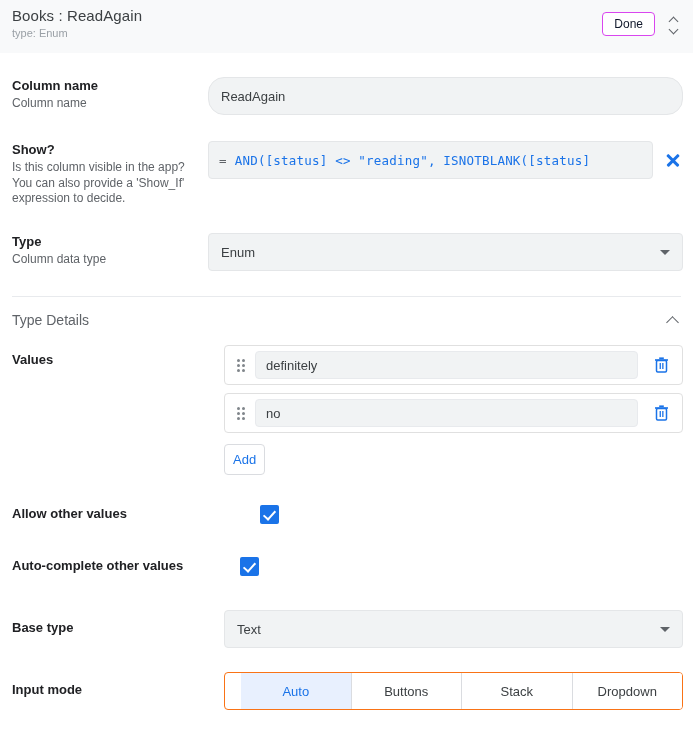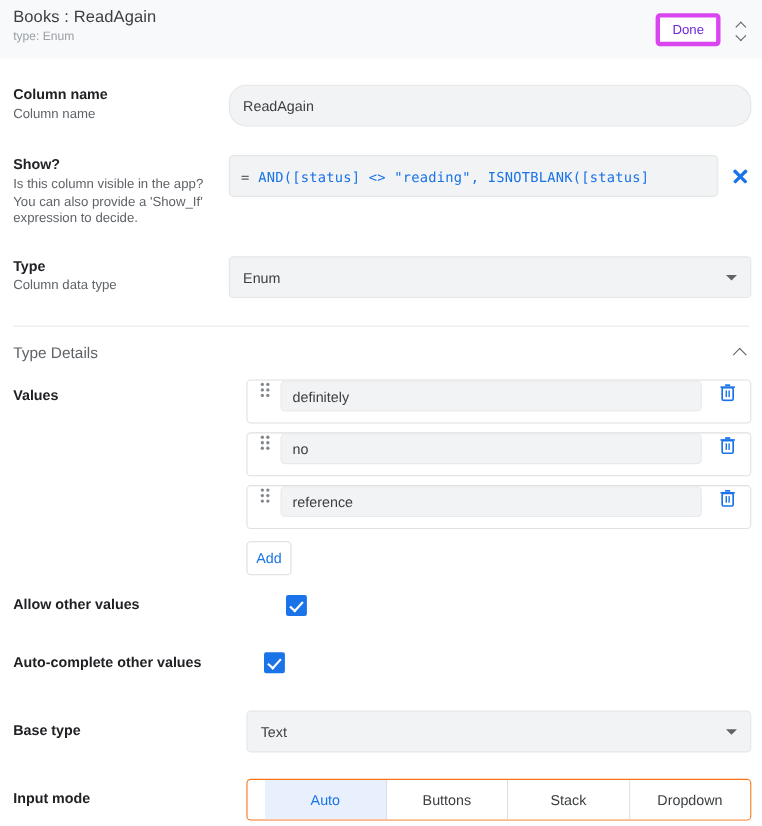--- a/index.html
+++ b/index.html
@@ -37,23 +37,23 @@
     margin-top: 3px;
   }
   .header-actions {
     display: flex;
     align-items: center;
     gap: 10px;
     padding-top: 5px;
   }
   .done-btn {
     background: #ffffff;
-    border: 4px solid #d946ef;
-    border-radius: 4px;
-    color: #6d28d9;
+    border: 1px solid #d946ef;
+    border-radius: 4px;
+    color: #0f172a;
     font-size: 12px;
     font-family: "Liberation Sans", sans-serif;
     padding: 4px 11px;
     cursor: pointer;
     line-height: 1.2;
   }
   .sort-icon {
     width: 16px; height: 20px;
     display: flex; flex-direction: column;
     align-items: center; justify-content: center;
@@ -208,21 +208,21 @@
     transform: rotate(45deg);
   }
 
   
   .values-list { }
   .value-row {
     border: 1px solid #e0e0e0;
     border-radius: 4px;
     height: 40px;
     display: flex;
-    align-items: flex-start;
+    align-items: center;
     padding: 0 10px 0 8px;
     margin-bottom: 8px;
     background: #fff;
   }
   .drag-handle {
     width: 16px; height: 16px;
     flex: 0 0 16px;
     display: grid;
     grid-template-columns: repeat(2, 3px);
     grid-template-rows: repeat(3, 3px);
@@ -420,47 +420,27 @@
           <svg width="15" height="16" viewBox="0 0 15 16" aria-hidden="true">
             <rect x="2.5" y="3.5" width="10" height="11.5" rx="1.2" fill="none" stroke="#1a73e8" stroke-width="1.5"></rect>
             <rect x="1" y="2.2" width="13" height="1.6" fill="#1a73e8"></rect>
             <rect x="5.2" y="0.4" width="4.6" height="1.6" fill="#1a73e8"></rect>
             <rect x="5.6" y="6" width="1.3" height="6" fill="#1a73e8"></rect>
             <rect x="8.2" y="6" width="1.3" height="6" fill="#1a73e8"></rect>
           </svg>
         </span>
       </div>
 
-      <div class="value-row">
-        <span class="drag-handle">
-          <i></i>
-            <i></i>
-            <i></i>
-            <i></i>
-            <i></i>
-            <i></i>
-        </span>
-        <div class="value-input">reference</div>
-        <span class="trash-btn">
-          <svg width="15" height="16" viewBox="0 0 15 16" aria-hidden="true">
-            <rect x="2.5" y="3.5" width="10" height="11.5" rx="1.2" fill="none" stroke="#1a73e8" stroke-width="1.5"></rect>
-            <rect x="1" y="2.2" width="13" height="1.6" fill="#1a73e8"></rect>
-            <rect x="5.2" y="0.4" width="4.6" height="1.6" fill="#1a73e8"></rect>
-            <rect x="5.6" y="6" width="1.3" height="6" fill="#1a73e8"></rect>
-            <rect x="8.2" y="6" width="1.3" height="6" fill="#1a73e8"></rect>
-          </svg>
-        </span>
-      </div>
 
     </div>
     <button class="add-btn">Add</button>
   </div>
 </div>
 
-<div class="row" style="margin-top:18px;gap:20px;">
+<div class="row" style="margin-top:30px;gap:20px;">
   <div class="row-label" style="width:228px;flex:0 0 228px;">
     <div class="label-title">Allow other values</div>
   </div>
   <div class="row-control">
     <div class="checkbox"></div>
   </div>
 </div>
 
 <div class="row" style="margin-top:33px;">
   <div class="row-label" style="width:228px;flex:0 0 228px;">

